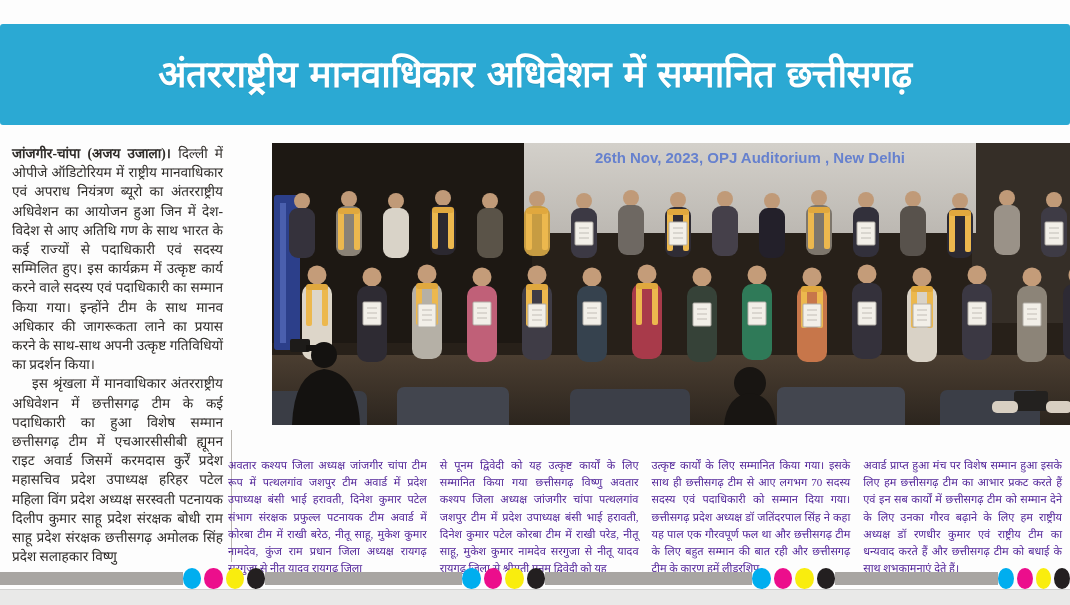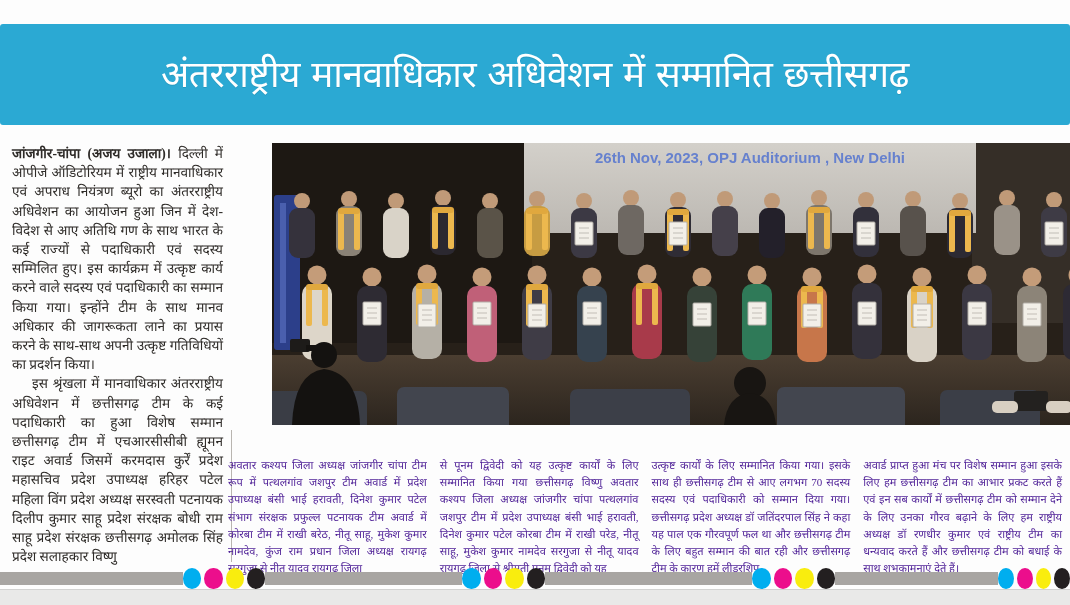--- a/index.html
+++ b/index.html
@@ -7,21 +7,21 @@
     position:relative;width:1070px;height:605px;background:#fdfdfd;overflow:hidden;
     font-family:"Liberation Serif","DejaVu Serif",serif;
   }
   
   .headline-band{
     position:absolute;left:0;top:24px;width:1070px;height:101px;
     background:#2ba9d3;display:flex;flex-direction:column;justify-content:center;
     align-items:center;border-radius:3px;
   }
   .headline-line{
-    color:#ffffff;font-weight:400;font-size:37px;line-height:47px;
+    color:#ffffff;font-weight:700;font-size:37px;line-height:47px;
     font-family:"DejaVu Sans","Liberation Sans",sans-serif;
     text-align:center;white-space:nowrap;letter-spacing:-0.5px;
     text-shadow:0 1px 0 rgba(0,60,80,0.15);
   }
   
   .left-col{
     position:absolute;left:12px;top:144px;width:211px;height:420px;
     color:#2e2b28;font-size:13.6px;line-height:19.2px;text-align:justify;
   }
   .left-col p{margin:0;font-family:Liberation Serif, serif;}

